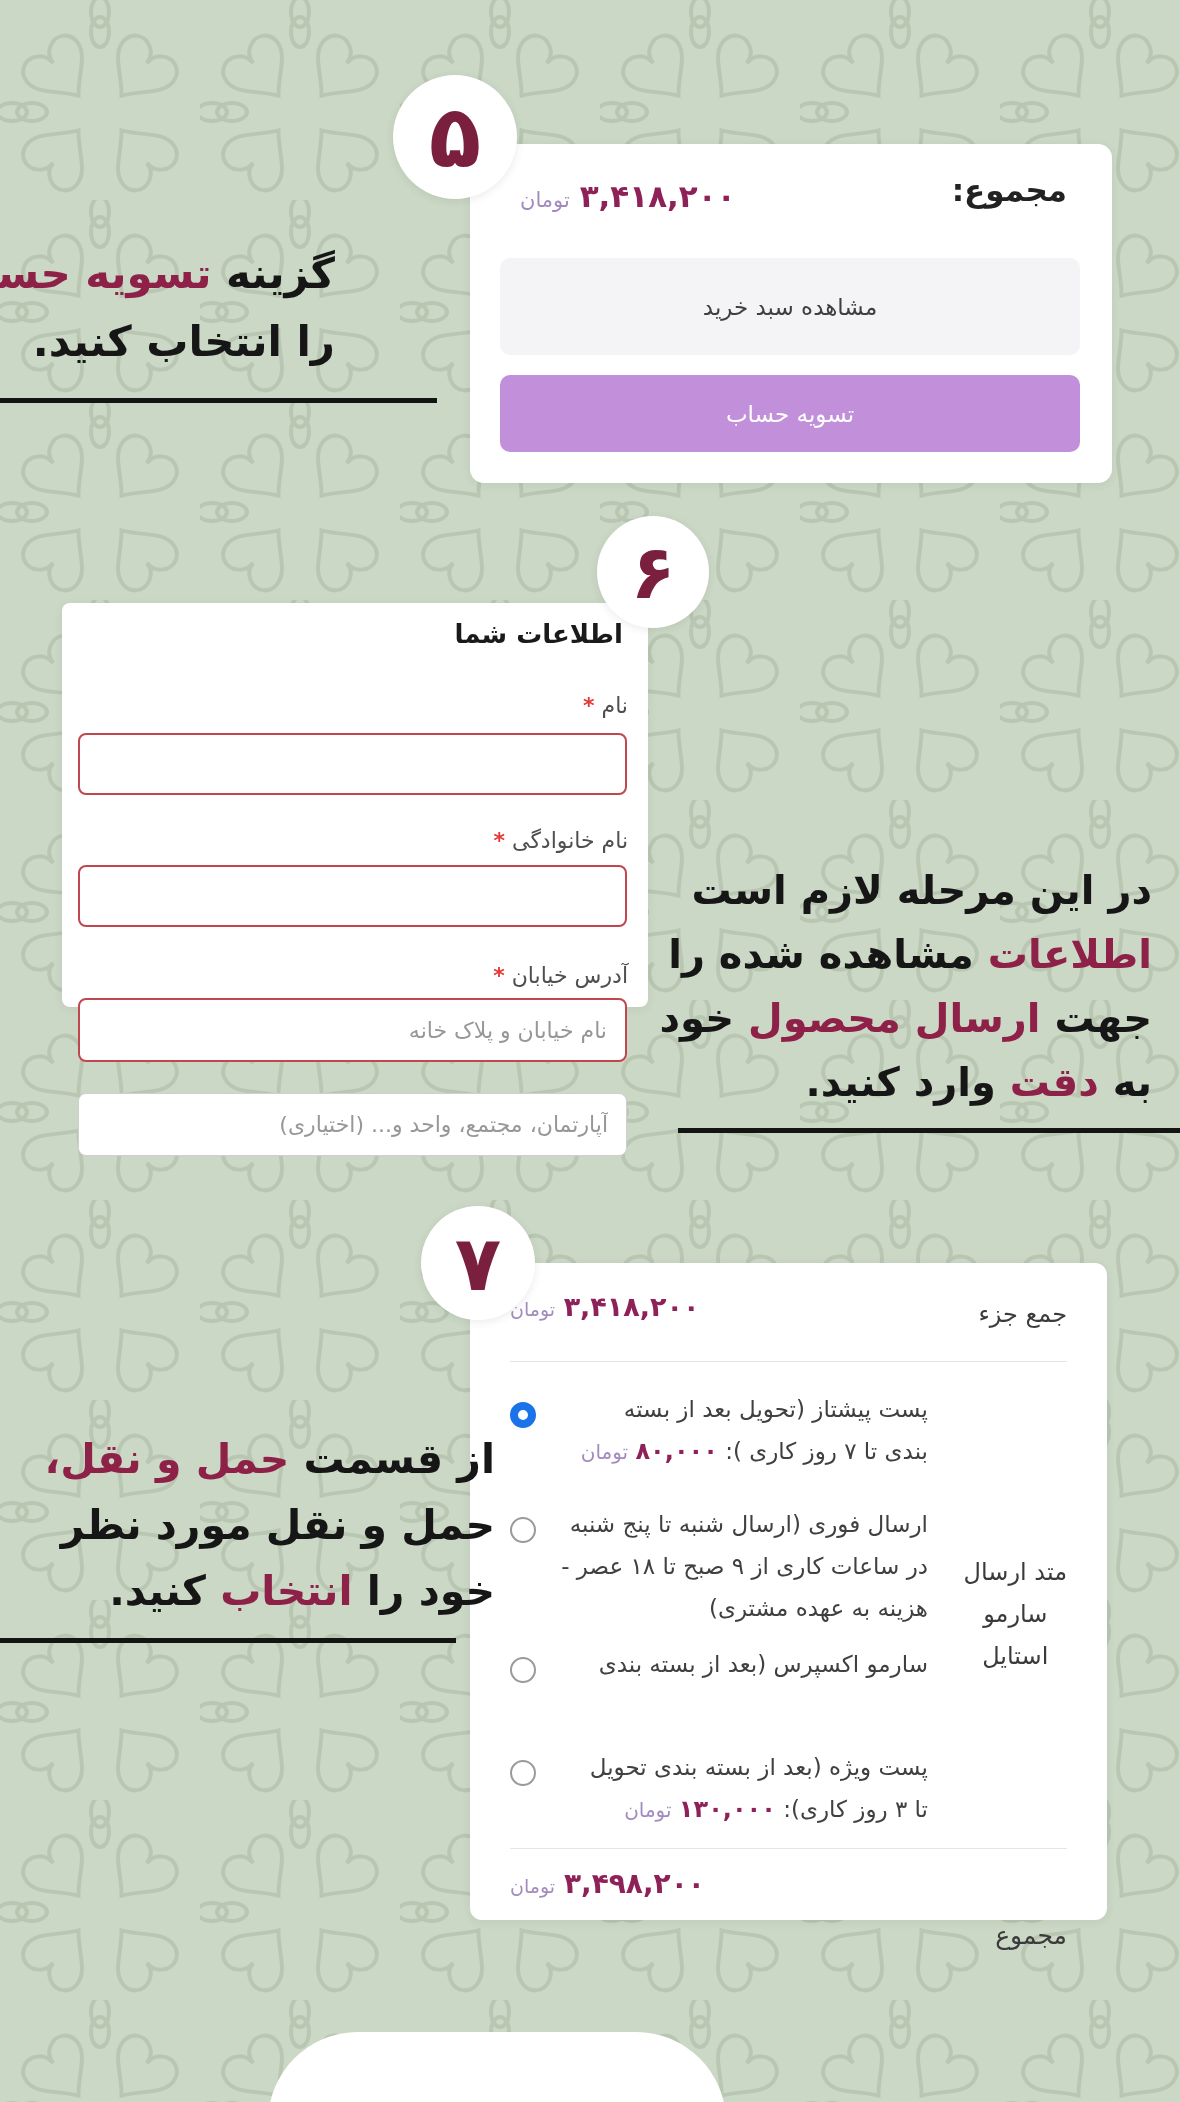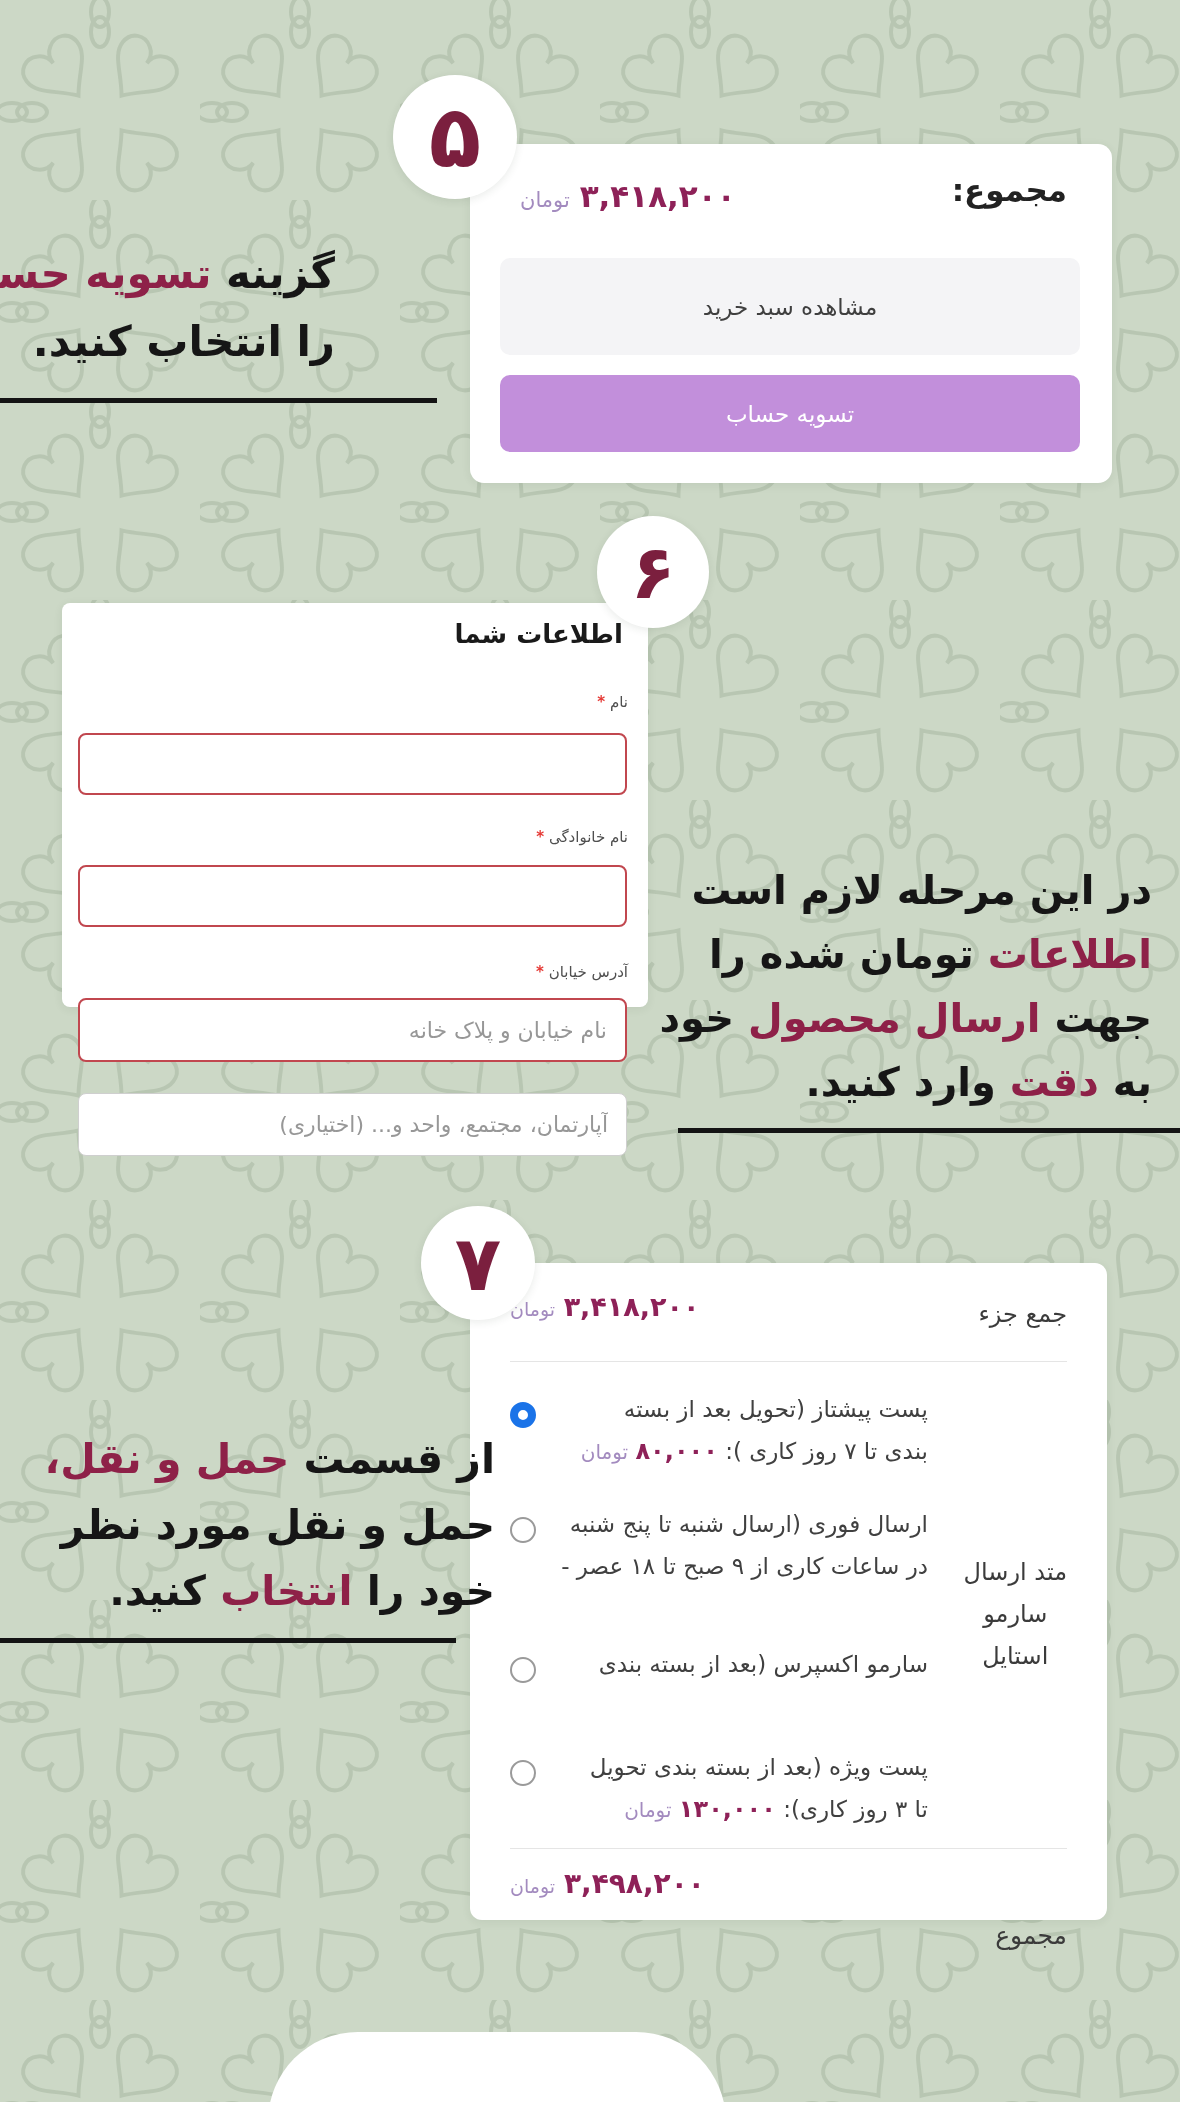--- a/index.html
+++ b/index.html
@@ -16,21 +16,21 @@
   .total-label{position:absolute;font-size:31px;font-weight:600;color:#222;white-space:nowrap;}
   .price{position:absolute;white-space:nowrap;direction:rtl;}
   .price .num{font-weight:700;color:#8e2158;}
   .price .cur{color:#a38bbf;}
   .btn{position:absolute;display:flex;align-items:center;justify-content:center;border:none;cursor:pointer;
        font-family:"DejaVu Sans",sans-serif;font-size:23px;border-radius:10px;}
   .btn-gray{background:#f4f4f6;color:#3f3f3f;}
   .btn-purple{background:#c28fdb;color:#ffffff;}
   
   .form-title{position:absolute;font-size:26px;font-weight:700;color:#1a1a1a;white-space:nowrap;}
-  .f-label{position:absolute;font-size:15px;color:#4f4f4f;white-space:nowrap;}
+  .f-label{position:absolute;font-size:22px;color:#4f4f4f;white-space:nowrap;}
   .f-label .req{color:#e53935;font-weight:700;}
   .f-input{position:absolute;background:#fff;border-radius:8px;font-family:"DejaVu Sans",sans-serif;
            font-size:22px;color:#555;direction:rtl;text-align:right;padding:0 18px 0 10px;box-sizing:border-box;outline:none;}
   .f-input.err{border:2px solid #c1474f;}
   .f-input.opt{border:1px solid #cfcfcf;}
   .f-input::placeholder{color:#979797;opacity:1;}
   
   .ship-label{position:absolute;font-size:24px;color:#3b3b3b;text-align:right;white-space:nowrap;line-height:42px;}
   .opt-text{position:absolute;text-align:right;font-size:23px;color:#404040;line-height:42px;white-space:nowrap;}
   .opt-text .pnum{font-weight:700;color:#8e2158;font-size:24px;}
@@ -111,21 +111,21 @@
 
     <input class="f-input opt" type="text" style="left: 16px; top: 490px; width: 549px; height: 63px;" placeholder="آپارتمان، مجتمع، واحد و... (اختیاری)">
   </div>
 
   <div class="badge" style="left:597px;top:516px;width:112px;height:112px;font-size:74px;">
     <span>۶</span>
   </div>
 
   <div class="caption" style="right:28px;top:858px;font-size:40px;line-height:64px;">
     <div><span>در این مرحله لازم است</span></div>
-    <div><span class="red">اطلاعات</span><span> تومان شده را</span></div>
+    <div><span class="red">اطلاعات</span><span> مشاهده شده را</span></div>
     <div><span>جهت </span><span class="red">ارسال محصول</span><span> خود</span></div>
     <div><span>به </span><span class="red">دقت</span><span> وارد کنید.</span></div>
   </div>
   <div class="rule" style="left:678px;top:1128px;width:502px;"></div>
 
   <div class="card" style="left:470px;top:1263px;width:637px;height:657px;border-radius:12px;">
 
     <div class="ship-label" style="right:40px;top:30px;">جمع جزء</div>
     <div class="price" style="left:40px;top:28px;font-size:27px;">
       <span class="num">۳,۴۱۸,۲۰۰</span>
@@ -142,20 +142,21 @@
     <span class="radio on" style="left:40px;top:139px;"></span>
     <div class="opt-text" style="right:179px;top:125px;">
       <div><span>پست پیشتاز (تحویل بعد از بسته</span></div>
       <div><span>بندی تا ۷ روز کاری ): </span><span class="pnum">۸۰,۰۰۰</span> <span class="pcur">تومان</span></div>
     </div>
 
     <span class="radio off" style="left:40px;top:254px;"></span>
     <div class="opt-text" style="right:179px;top:240px;">
       <div><span>ارسال فوری (ارسال شنبه تا پنج شنبه</span></div>
       <div><span>در ساعات کاری از ۹ صبح تا ۱۸ عصر -</span></div>
+      <div><span>هزینه به عهده مشتری)</span></div>
     </div>
 
     <span class="radio off" style="left:40px;top:394px;"></span>
     <div class="opt-text" style="right:179px;top:380px;">
       <div><span>سارمو اکسپرس (بعد از بسته بندی</span></div>
     </div>
 
     <span class="radio off" style="left:40px;top:497px;"></span>
     <div class="opt-text" style="right:179px;top:483px;">
       <div><span>پست ویژه (بعد از بسته بندی تحویل</span></div>

